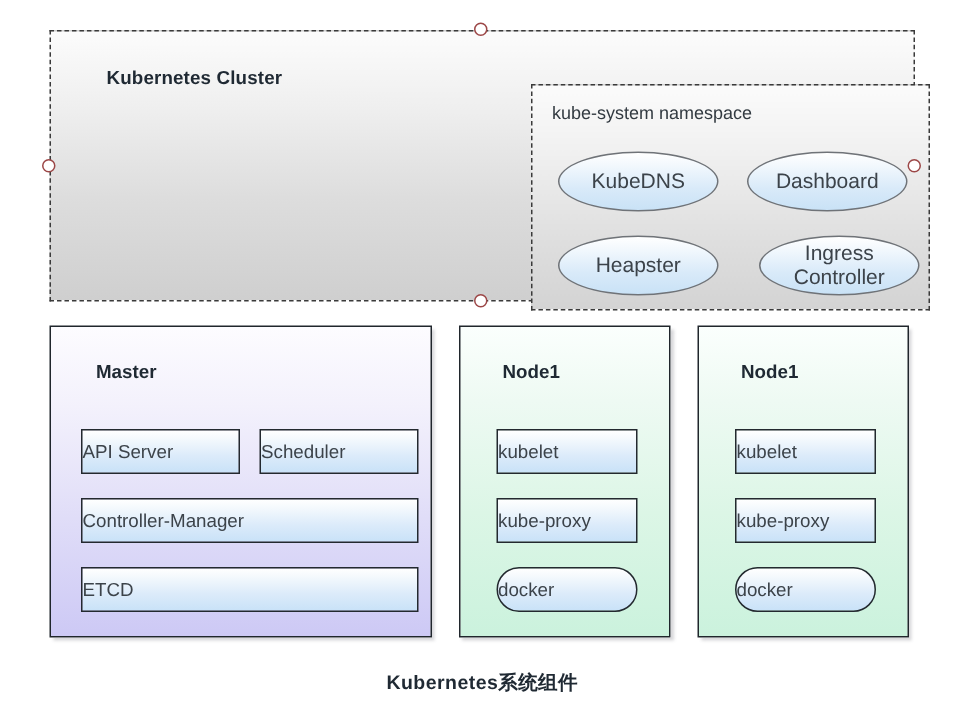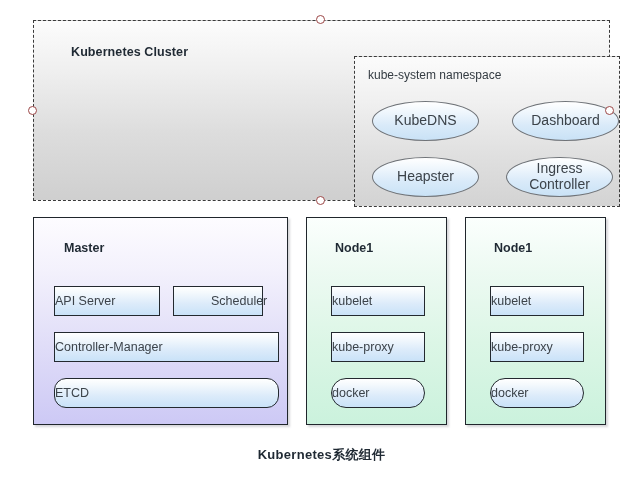--- a/index.html
+++ b/index.html
@@ -85,21 +85,21 @@
     display: flex;
     align-items: center;
     justify-content: center;
     text-align: center;
     font-size: 14px;
     line-height: 1.12;
     color: #3c434a;
     box-sizing: border-box;
   }
   #ellipse-kubedns   { left: 17px;  top: 44px; }
-  #ellipse-dashboard { left: 157px; top: 44px; }
+  #ellipse-dashboard { left: 143px; top: 44px; }
   #ellipse-heapster  { left: 17px;  top: 100px; }
   #ellipse-ingress   { left: 151px; top: 100px; }
 
   
   .panel {
     position: absolute;
     border: 1.2px solid #20262c;
     box-sizing: border-box;
     box-shadow: 2px 2px 2px rgba(120,120,130,.30);
   }
@@ -140,23 +140,23 @@
     position: absolute;
     border: 1.1px solid #23292f;
     box-sizing: border-box;
     background: linear-gradient(to bottom, #ffffff 0%, #f4f9fd 20%, #dcebfa 60%, #c9e2f8 100%);
     display: flex;
     align-items: center;
     font-size: 12.5px;
     color: #3c434a;
   }
   #comp-api-server   { left: 20px; top: 68px;  width: 106px; height: 30px; }
-  #comp-scheduler    { left: 139px; top: 68px; width: 90px; height: 30px; padding-left: 37px; }
+  #comp-scheduler    { left: 139px; top: 68px; width: 106px; height: 30px; }
   #comp-ctrl-manager { left: 20px; top: 114px; width: 225px; height: 30px; }
-  #comp-etcd         { left: 20px; top: 160px; width: 225px; height: 30px; border-radius: 12px; }
+  #comp-etcd         { left: 20px; top: 160px; width: 225px; height: 30px; }
 
   .node-comp { left: 24px; width: 94px; height: 30px; }
   .node-comp.r1 { top: 68px; }
   .node-comp.r2 { top: 114px; }
   .node-comp.r3 { top: 160px; border-radius: 15px; }
 
   
   #caption {
     position: absolute;
     left: 0;

